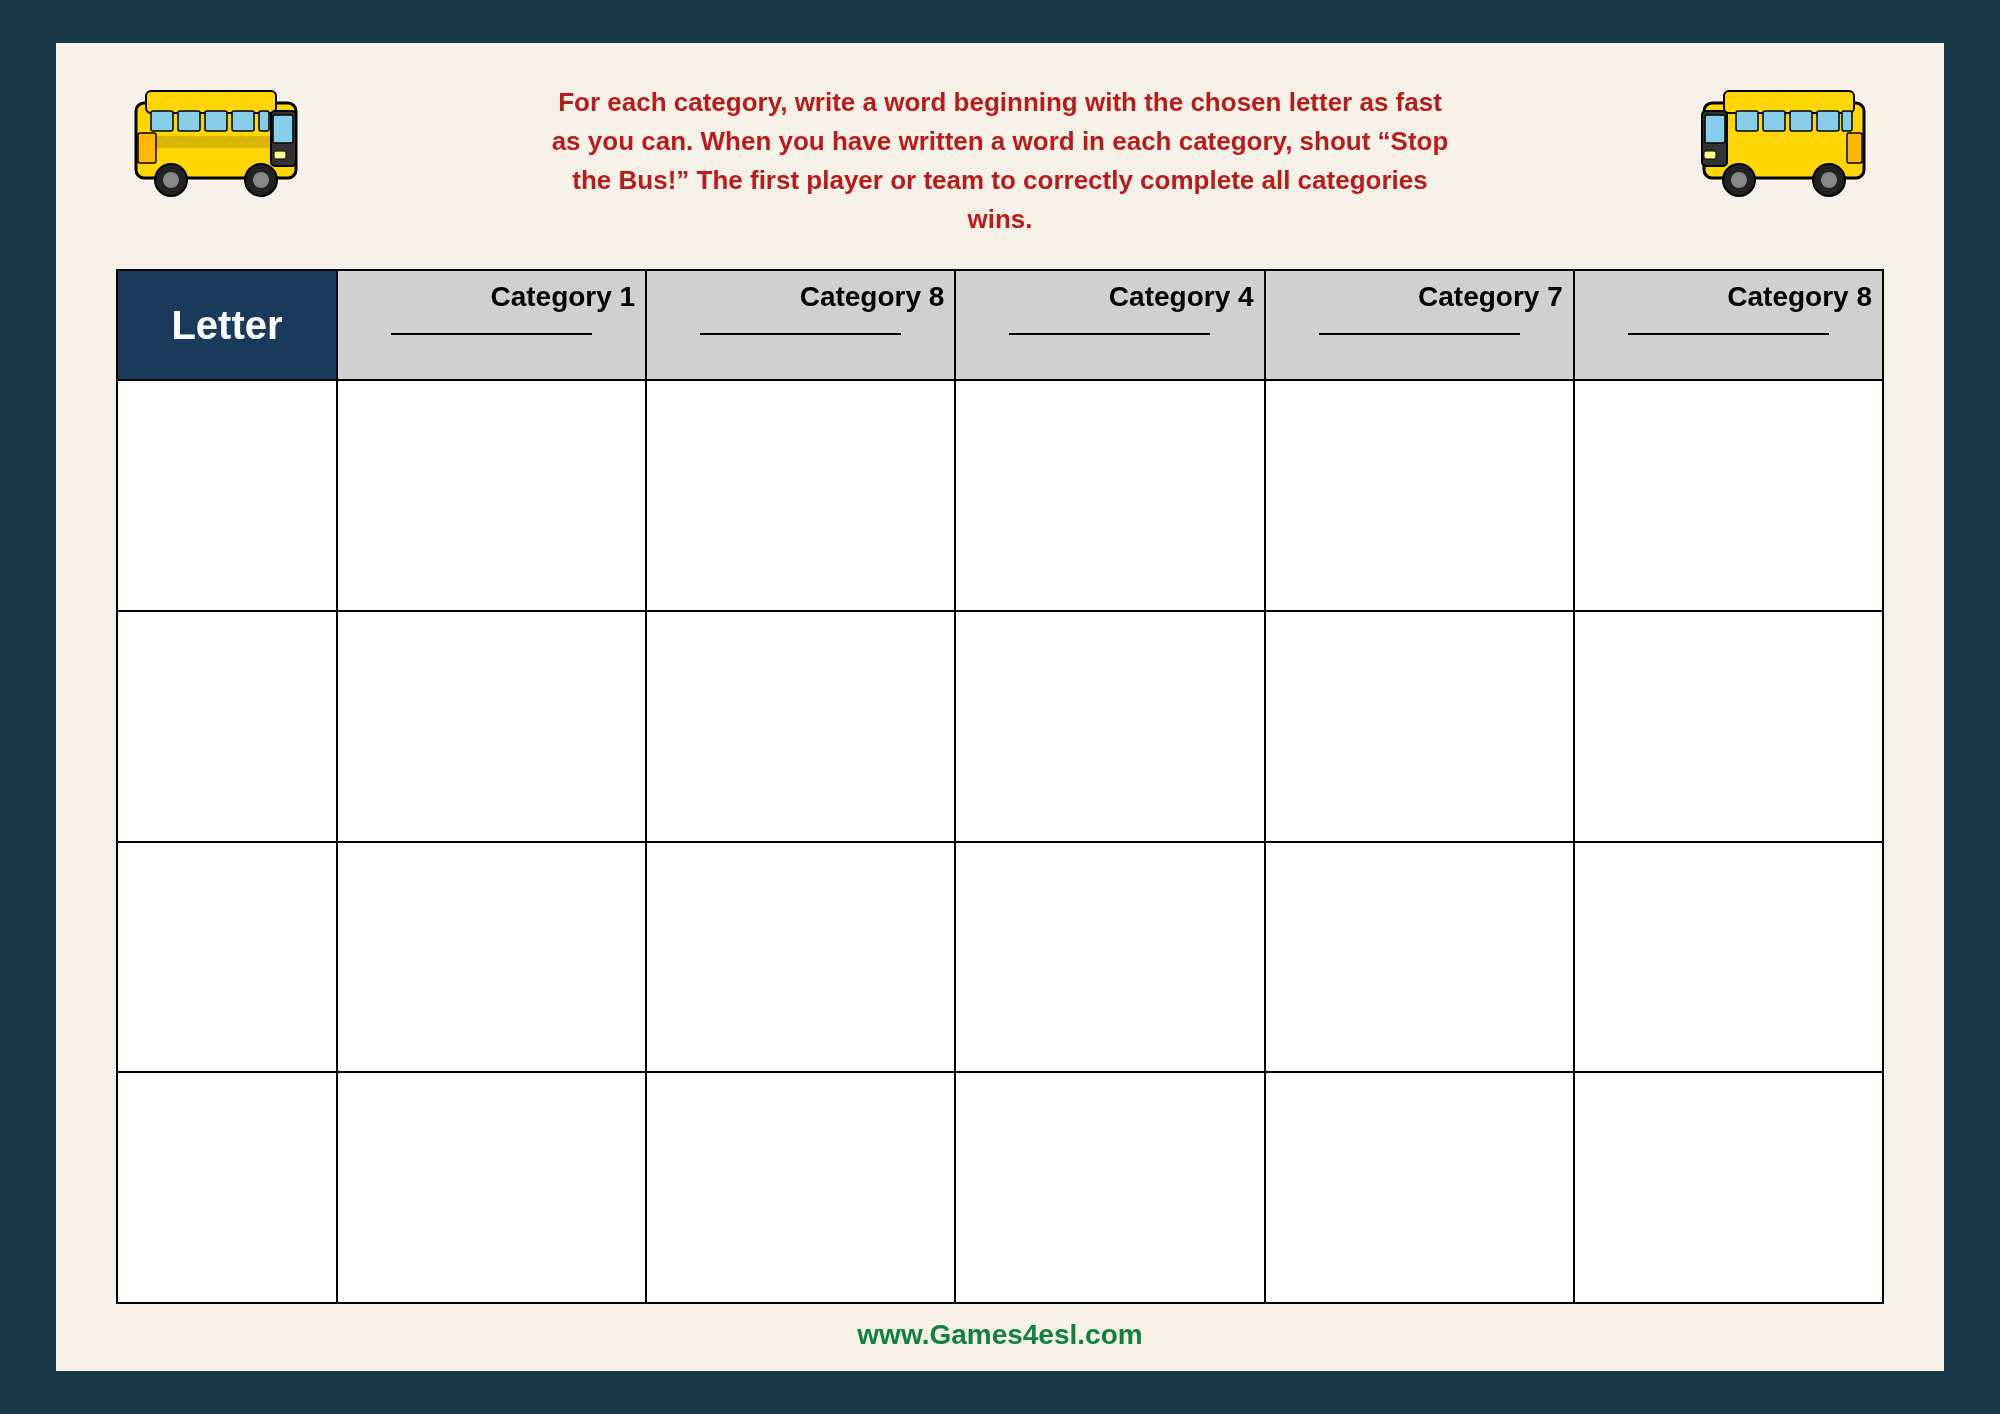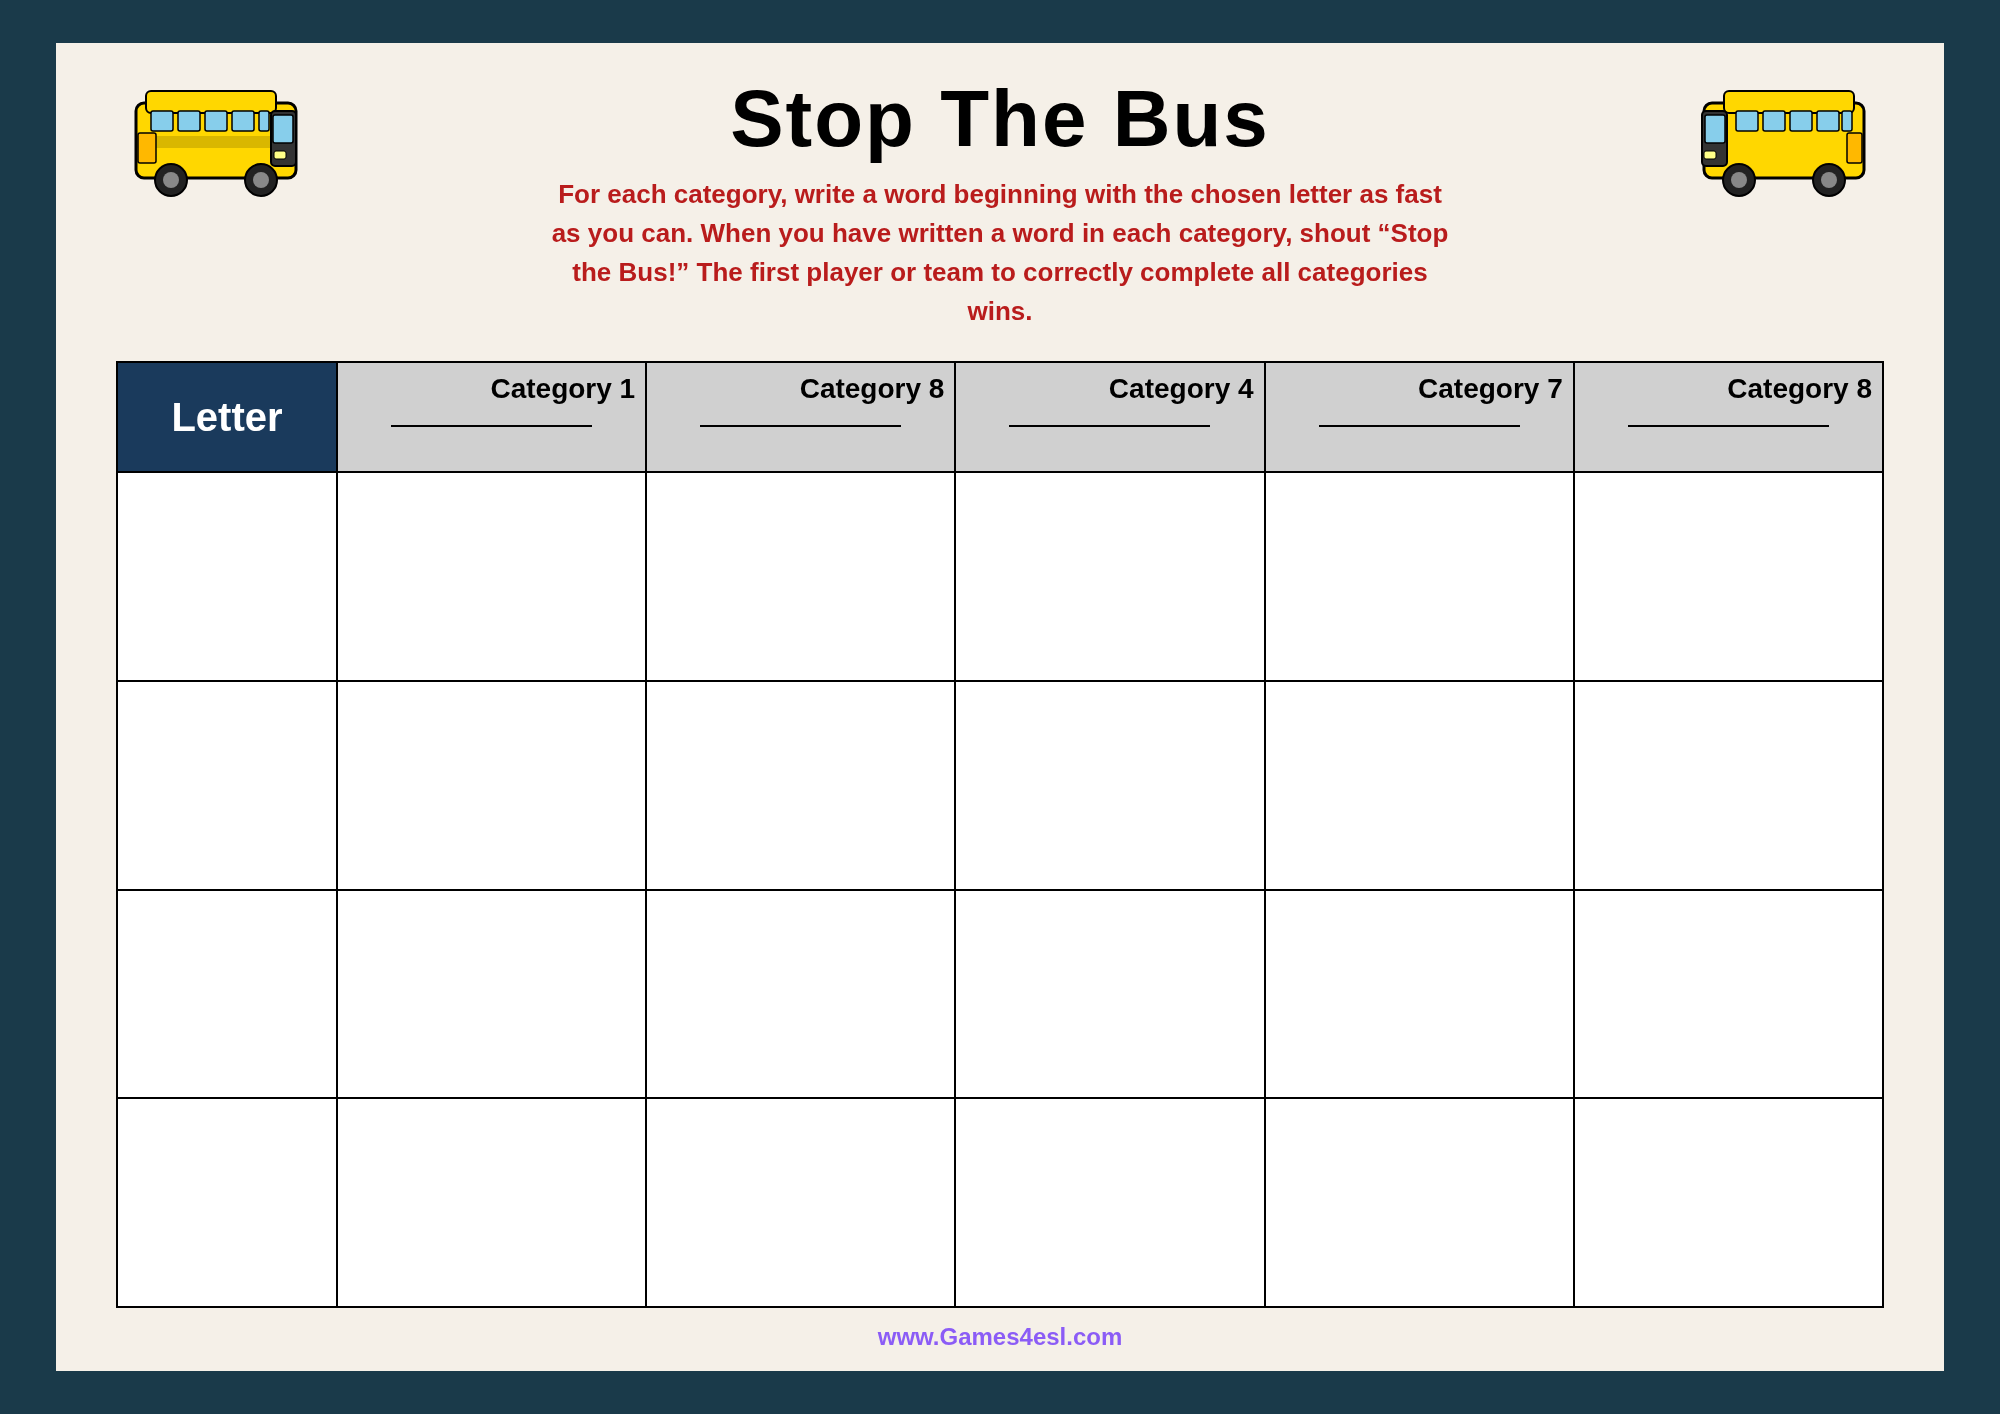--- a/index.html
+++ b/index.html
@@ -118,23 +118,23 @@
       margin: 0 auto;
     }
 
     .data-row td {
       height: 145px;
       background: #fff;
     }
 
     .footer {
       margin-top: 15px;
-      font-size: 24px;
-      font-weight: bold;
-      color: #8b5cf6;
+      font-size: 28px;
+      font-weight: bold;
+      color: #15803d;
       font-family: Arial, sans-serif;
     }
 
     
     .bus-svg {
       width: 100%;
       height: 100%;
     }
   </style>
 </head>
@@ -167,21 +167,20 @@
         <circle cx="145" cy="107" r="8" fill="#888"></circle>
 
         <rect x="158" y="78" width="12" height="8" rx="2" fill="#FFFF88" stroke="#000" stroke-width="1"></rect>
 
         <rect x="20" y="63" width="135" height="12" fill="#000" opacity="0.15"></rect>
 
         <rect x="22" y="60" width="18" height="30" rx="2" fill="#FFB800" stroke="#000" stroke-width="1.5"></rect>
       </svg>
     </div>
 
-    <h1 class="title">Stop The Bus</h1>
 
     <div class="bus-right">
       <svg class="bus-svg" viewBox="0 0 200 130" xmlns="http://www.w3.org/2000/svg">
 
         <rect x="20" y="30" width="160" height="75" rx="8" fill="#FFD700" stroke="#000" stroke-width="3"></rect>
 
         <rect x="40" y="18" width="130" height="22" rx="5" fill="#FFD700" stroke="#000" stroke-width="2"></rect>
 
         <rect x="18" y="38" width="25" height="55" rx="4" fill="#333" stroke="#000" stroke-width="2"></rect>
 

